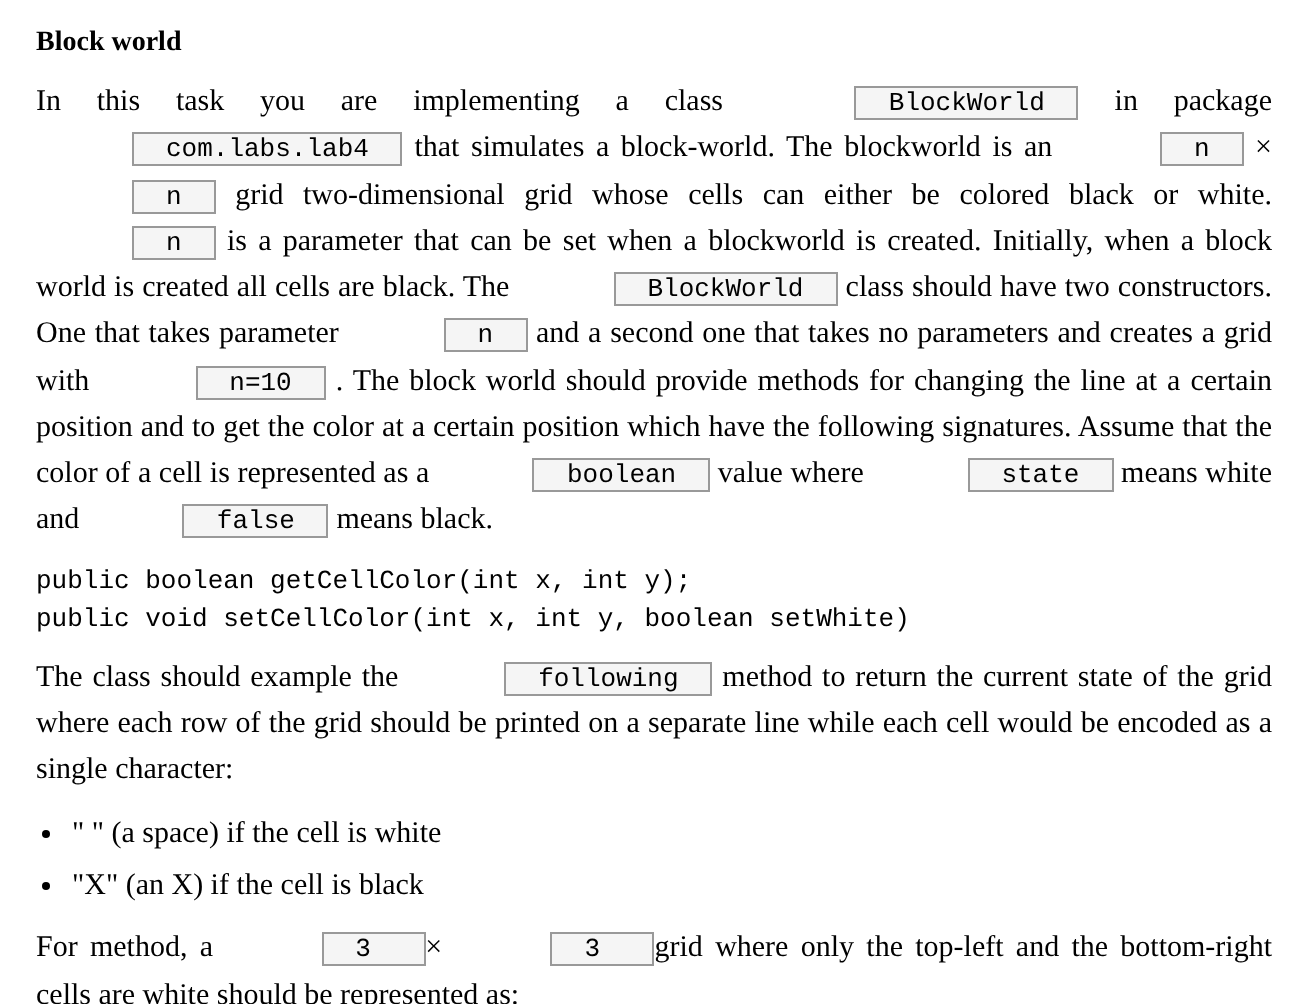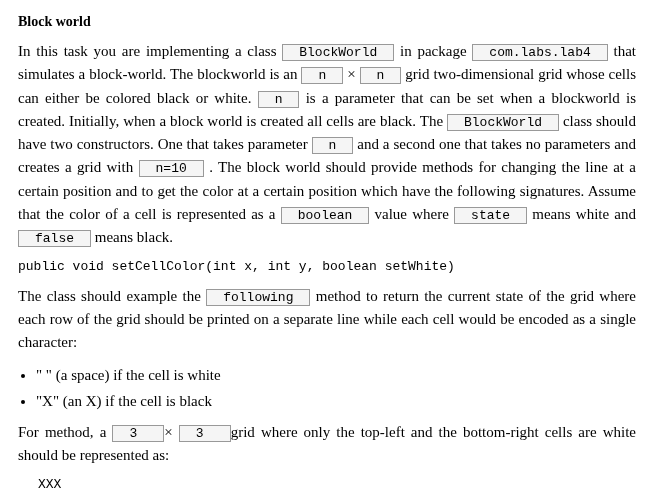--- a/index.html
+++ b/index.html
@@ -22,20 +22,21 @@
       line-height: 1.55;
       text-align: justify;
     }
     .inline-box {
       font-family: "Courier New", Courier, monospace;
       font-size: 13px;
       border: 1px solid #999;
       padding: 0px 16px;
       background: #f5f5f5;
       display: inline;
+      margin-left: 48px;
     }
     .code-block {
       font-family: "Courier New", Courier, monospace;
       font-size: 13px;
       margin: 4px 0 8px 0;
       line-height: 1.5;
     }
     .bullet-list {
       margin: 4px 0 8px 18px;
       line-height: 1.6;
@@ -77,20 +78,21 @@
   <span> </span><span>. The block world should provide methods for changing the line at a certain position and to get the color at a certain position which have the following signatures. Assume that the color of a cell is represented as a</span>
   <span class="inline-box">boolean</span>
   <span> </span><span>value where</span>
   <span class="inline-box">state</span>
   <span> </span><span>means white and</span>
   <span class="inline-box">false</span>
   <span> </span><span>means black.</span>
 </p>
 
 <div class="code-block">
+  <div>public boolean getCellColor(int x, int y);</div>
   <div>public void setCellColor(int x, int y, boolean setWhite)</div>
 </div>
 
 <p>
   <span>The class should example the</span>
   <span class="inline-box">following</span>
   <span> </span><span>method to return the current state of the grid where each row of the grid should be printed on a separate line while each cell would be encoded as a single character:</span>
 </p>
 
 <ul class="bullet-list">

